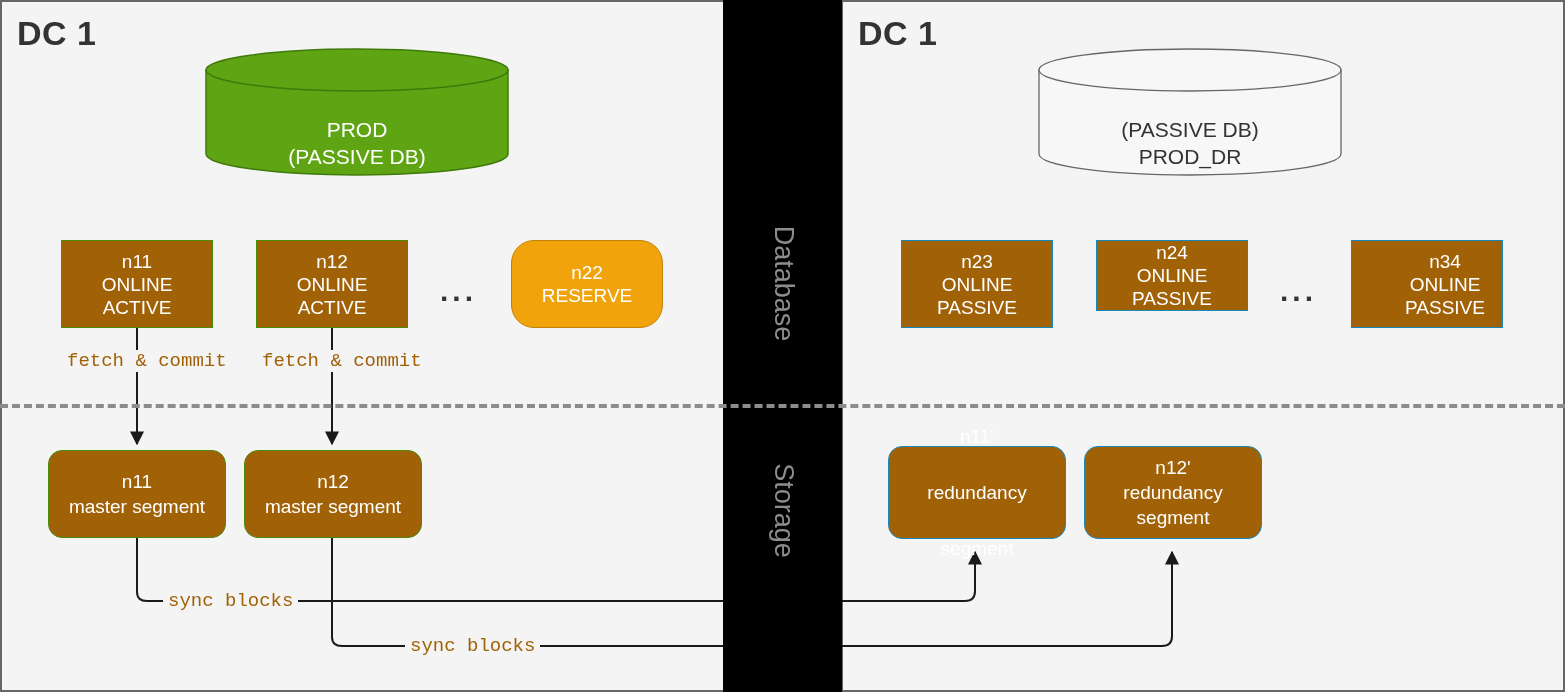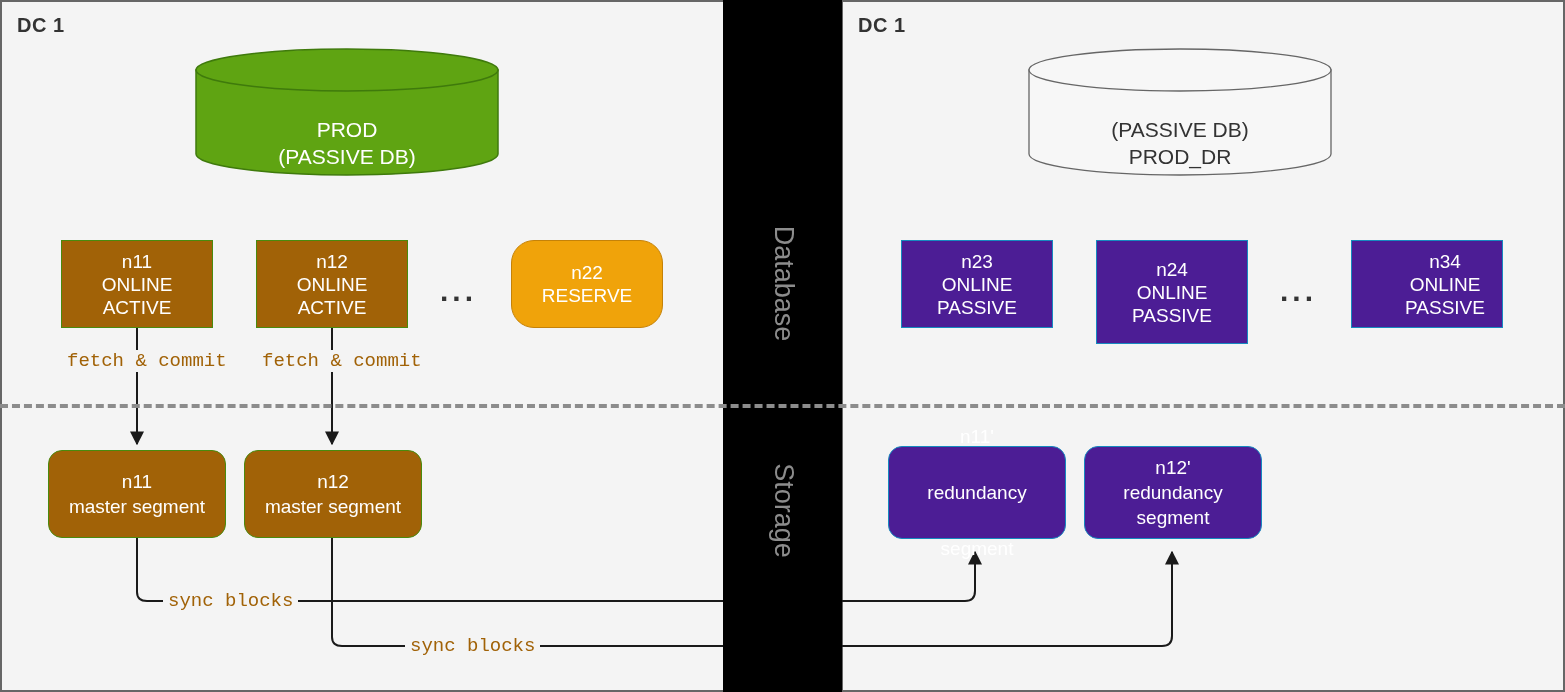--- a/index.html
+++ b/index.html
@@ -23,21 +23,21 @@
     position: absolute;
     background: #f4f4f4;
     border: 2px solid #666666;
     box-sizing: border-box;
   }
   #dc1-frame { left: 0px;    top: 0px; width: 725px;  height: 692px; }
   #dc2-frame { left: 841px;  top: 0px; width: 724px;  height: 692px; }
 
   .dc-title {
     position: absolute;
-    font-size: 20px;
+    font-size: 34px;
     font-weight: bold;
     color: #333333;
     letter-spacing: 0.5px;
     white-space: nowrap;
   }
   #dc1-title { left: 17px;  top: 14px; }
   #dc2-title { left: 858px; top: 14px; }
 
   
   #tier-strip {
@@ -68,20 +68,21 @@
     top: 404px;
     width: 1565px;
     height: 0px;
     border-top: 4px dashed #8c8c8c;
     z-index: 7;
   }
 
   
   .cylinder {
     position: absolute;
+    margin-left: 10px;
   }
   .cylinder svg { display: block; }
   .cyl-text {
     position: absolute;
     left: 0;
     width: 100%;
     text-align: center;
     font-size: 21px;
     line-height: 27px;
     pointer-events: none;
@@ -103,21 +104,21 @@
     line-height: 23px;
     color: #ffffff;
     text-align: center;
     border-width: 1px;
     border-style: solid;
   }
   .node-box .line { display: block; }
 
   .green-fill  { background: #a16207; border-color: #4a8a0d; }
   .orange-fill { background: #F0A30A; border-color: #c58208; border-radius: 23px; }
-  .blue-fill   { background: #4c1d95; border-color: #1689bf; }
+  .blue-fill   { background: #a16207; border-color: #1689bf; }
 
   
   .segment-box {
     position: absolute;
     box-sizing: border-box;
     display: flex;
     flex-direction: column;
     align-items: center;
     justify-content: center;
     border-radius: 14px;
@@ -213,21 +214,21 @@
     <span class="line">n22</span>
     <span class="line">RESERVE</span>
   </div>
 
   <div class="node-box blue-fill" style="left:901px; top:240px; width:152px; height:88px;">
     <span class="line">n23</span>
     <span class="line">ONLINE</span>
     <span class="line">PASSIVE</span>
   </div>
 
-  <div class="node-box blue-fill" style="left:1096px; top:240px; width:152px; height:104px;">
+  <div class="node-box blue-fill" style="left:1096px; top:240px; width:152px; height:71px;">
     <span class="line">n24</span>
     <span class="line">ONLINE</span>
     <span class="line">PASSIVE</span>
   </div>
 
   <div class="ellipsis" style="left:1280px; top:274px;">...</div>
 
   <div class="node-box blue-fill" style="left:1351px; top:240px; width:152px; height:88px;padding-left:36px;">
     <span class="line">n34</span>
     <span class="line">ONLINE</span>

